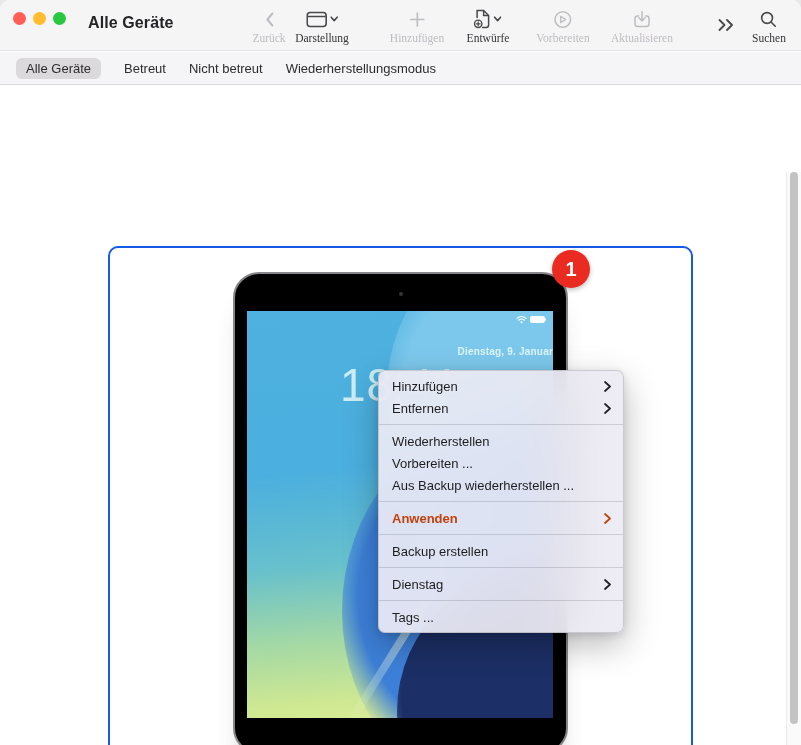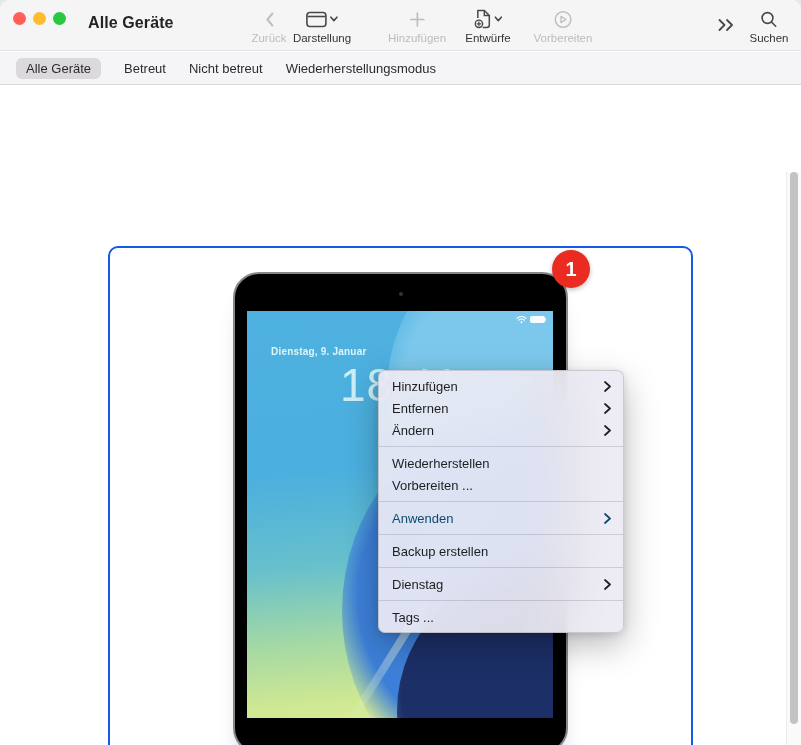--- a/index.html
+++ b/index.html
@@ -15,21 +15,21 @@
     background:#f6f5f6; border-bottom:1px solid #e3e2e4;
   }
   .traffic { position:absolute; top:12px; width:13px; height:13px; border-radius:50%; }
   .t-red    { left:13px;  background:#ff5f57; }
   .t-yellow { left:33px;  background:#febc2e; }
   .t-green  { left:53px;  background:#28c840; }
   .win-title {
     position:absolute; left:88px; top:14px; font-size:16px; font-weight:bold; color:#24242б;
     color:#242426; letter-spacing:.1px;
   }
-  .tb-item { position:absolute; top:7px; transform:translateX(-50%); text-align:center; }
+  .tb-item { position:absolute; top:7px; transform:translateX(-50%); text-align:center;font-family:Liberation Serif, serif; }
   .tb-icon { height:24px; display:flex; align-items:center; justify-content:center; gap:3px; }
   .tb-label { margin-top:1px; font-size:11.5px; }
   .en  { color:#48484b; }
   .dis { color:#bfbdc1; }
   .lbl-en  { color:#333336; }
   .lbl-dis { color:#bdbbbf; }
   .tb-only-icon { top:13px; }
   
   .tabbar {
     position:absolute; left:0; top:52px; width:801px; height:33px;
@@ -63,22 +63,22 @@
   .blob-dark { left:95px; top:110px; width:330px; height:380px;
     background:radial-gradient(circle at 52% 46%, #4187de 0%, #3d7fd8 58%, rgba(61,127,216,0) 71%); }
   .blob-navy { left:150px; top:250px; width:320px; height:300px;
     background:radial-gradient(circle at 42% 45%, #1c2f66 52%, rgba(28,47,102,0) 67%); }
   .petal-edge { position:absolute; left:40px; top:300px; width:260px; height:8px;
     background:linear-gradient(90deg, rgba(255,255,255,0), rgba(240,255,230,.75), rgba(255,255,255,0));
     transform:rotate(-58deg); border-radius:4px; opacity:.8; }
   .statusbar { position:absolute; right:7px; top:4px; display:flex; align-items:center; gap:3px; }
   .battery-body { width:15px; height:7px; border-radius:2px; background:#fff; opacity:.95; }
   .battery-tip { width:1.5px; height:3px; background:#fff; border-radius:0 1px 1px 0; opacity:.8; }
-  .lock-date { position:absolute; left:0; top:35px; width:100%; text-align:left;
-    font-size:10px; font-weight:bold; color:#ddf5f9; letter-spacing:.2px;padding-left:24px; }
+  .lock-date { position:absolute; left:0; top:35px; width:100%; text-align:right;
+    font-size:10px; font-weight:bold; color:#ddf5f9; letter-spacing:.2px; }
   .lock-time { position:absolute; left:0; top:47px; width:100%; text-align:center;
     font-size:46px; font-weight:300; color:#cdeef5; letter-spacing:1px; }
   
   .badge {
     position:absolute; left:552px; top:164px; width:38px; height:38px; border-radius:50%;
     background:#e92b21; color:#fff; font-size:20px; font-weight:bold;
     display:flex; align-items:center; justify-content:center;
     box-shadow:0 2px 5px rgba(0,0,0,.25);
   }
   
@@ -92,21 +92,21 @@
   }
   .mi {
     height:22px; display:flex; align-items:center;
     padding:0 13px; position:relative;
   }
   .mi .chev { position:absolute; right:12px; display:flex; align-items:center; }
   .mi-hl {
     margin:0 5px; padding:0 8px; border-radius:5px;
     background:linear-gradient(180deg,#4a85f7,#2f6cee); color:#fff;
   }
-  .mi-dis { color:#0c4a6e; }
+  .mi-dis { color:#c2410c;font-weight:bold; }
   .msep { height:1px; margin:5px 0; background:rgba(60,60,67,.18); }
   
   .scroll-track {
     position:absolute; right:0; top:86px; width:15px; height:659px;
     background:#fafafa; border-left:1px solid #ececec;
   }
   .scroll-thumb {
     position:absolute; left:3px; top:0; width:8px; height:552px;
     background:#c3c3c3; border-radius:4px;
   }
@@ -173,20 +173,29 @@
     <div class="tb-item" style="left:563px;">
       <div class="tb-icon dis">
         <svg width="19" height="19" viewBox="0 0 19 19">
           <circle cx="9.5" cy="9.5" r="7.8" stroke="currentColor" stroke-width="1.5" fill="none"></circle>
           <path d="M7.4 6.4 L12.4 9.5 L7.4 12.6 Z" fill="none" stroke="currentColor" stroke-width="1.3" stroke-linejoin="round"></path>
         </svg>
       </div>
       <div class="tb-label lbl-dis">Vorbereiten</div>
     </div>
 
+    <div class="tb-item" style="left:642px;">
+      <div class="tb-icon dis">
+        <svg width="18" height="19" viewBox="0 0 18 19">
+          <path d="M5.5 6 H4.5 A2.5 2.5 0 0 0 2 8.5 V14 A2.5 2.5 0 0 0 4.5 16.5 H13.5 A2.5 2.5 0 0 0 16 14 V8.5 A2.5 2.5 0 0 0 13.5 6 H12.5" stroke="currentColor" stroke-width="1.5" fill="none" stroke-linecap="round"></path>
+          <path d="M9 1.5 V10.5 M6 7.8 L9 11 L12 7.8" stroke="currentColor" stroke-width="1.5" fill="none" stroke-linecap="round" stroke-linejoin="round"></path>
+        </svg>
+      </div>
+      <div class="tb-label lbl-dis">Aktualisieren</div>
+    </div>
 
     <div class="tb-item tb-only-icon" style="left:726px;">
       <div class="tb-icon en">
         <svg width="17" height="14" viewBox="0 0 17 14">
             <path d="M2 2 L7 7 L2 12 M9.5 2 L14.5 7 L9.5 12" stroke="currentColor" stroke-width="1.8" fill="none" stroke-linecap="round" stroke-linejoin="round"></path>
           </svg>
       </div>
     </div>
 
     <div class="tb-item" style="left:769px;">
@@ -251,34 +260,29 @@
         </span>
     </div>
     <div class="mi">
       <span>Entfernen</span>
       <span class="chev">
           <svg width="7" height="11" viewBox="0 0 7 11">
             <path d="M1 1 L6 5.5 L1 10" stroke="currentColor" stroke-width="1.7" fill="none" stroke-linecap="round" stroke-linejoin="round"></path>
           </svg>
         </span>
     </div>
-    <div class="mi">
-      <span>Ändern</span>
-      <span class="chev">
-          <svg width="7" height="11" viewBox="0 0 7 11">
-            <path d="M1 1 L6 5.5 L1 10" stroke="currentColor" stroke-width="1.7" fill="none" stroke-linecap="round" stroke-linejoin="round"></path>
-          </svg>
-        </span>
-    </div>
     <div class="msep"></div>
     <div class="mi">
       <span>Wiederherstellen</span>
     </div>
     <div class="mi">
       <span>Vorbereiten ...</span>
+    </div>
+    <div class="mi">
+      <span>Aus Backup wiederherstellen ...</span>
     </div>
     <div class="msep"></div>
     <div class="mi mi-dis">
       <span>Anwenden</span>
       <span class="chev">
           <svg width="7" height="11" viewBox="0 0 7 11">
             <path d="M1 1 L6 5.5 L1 10" stroke="currentColor" stroke-width="1.7" fill="none" stroke-linecap="round" stroke-linejoin="round"></path>
           </svg>
         </span>
     </div>

